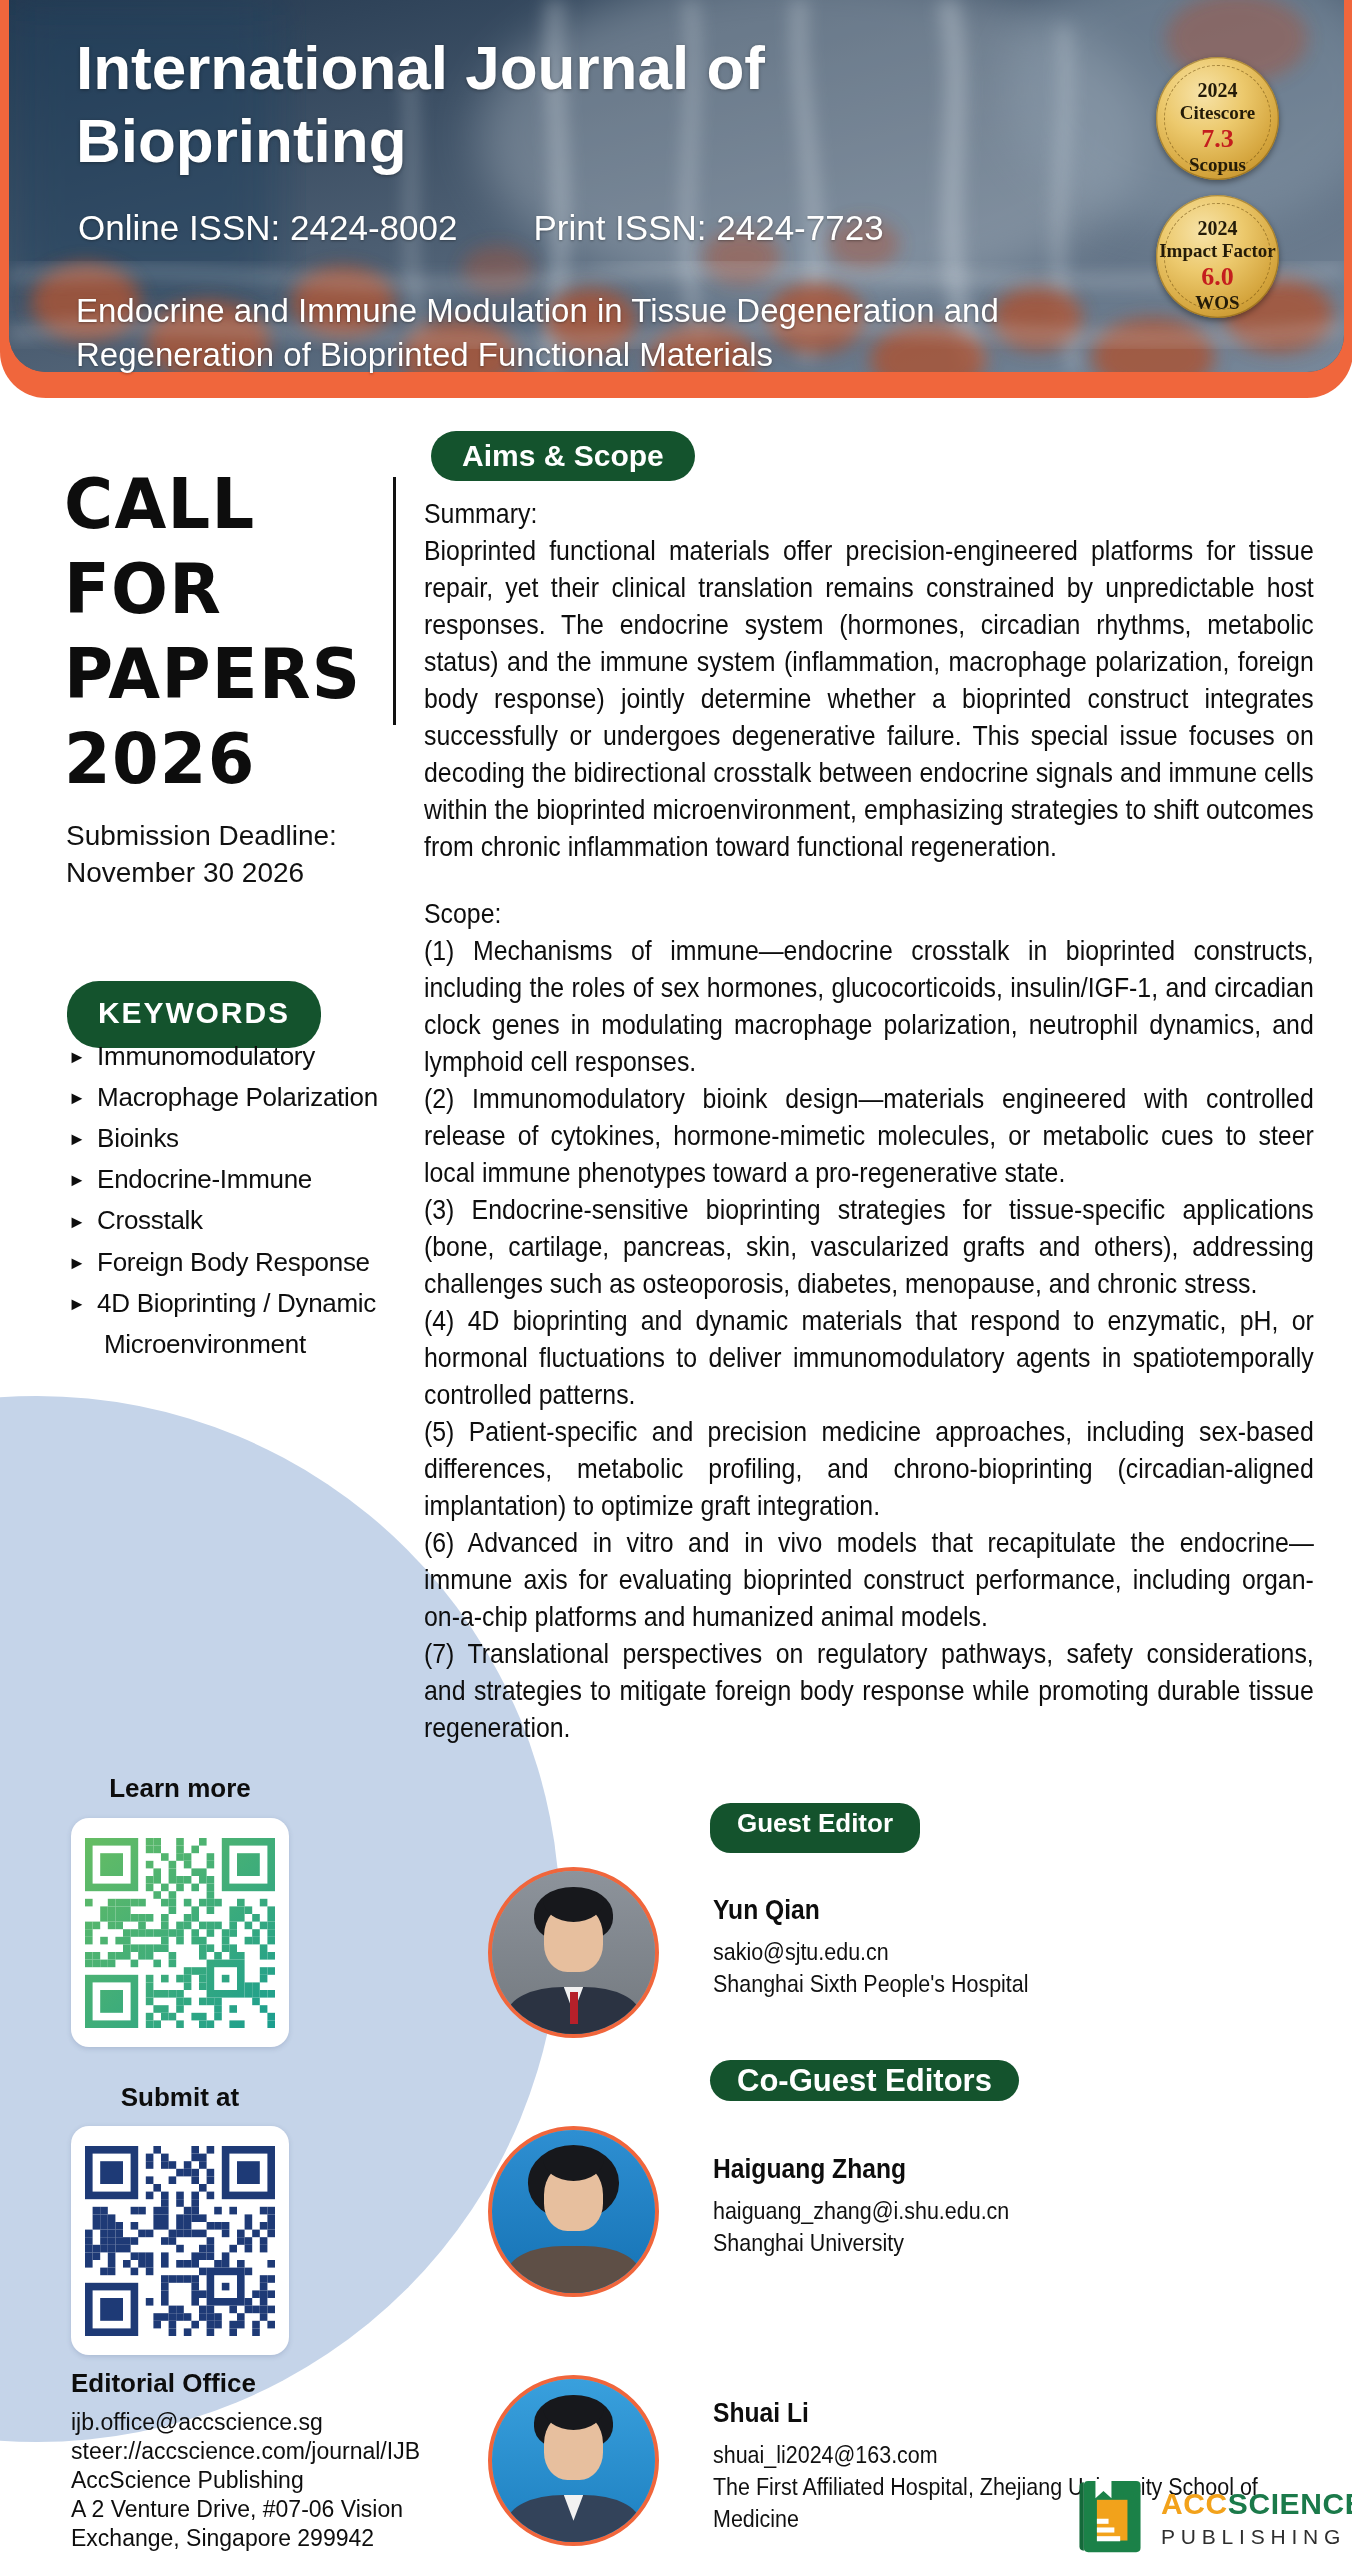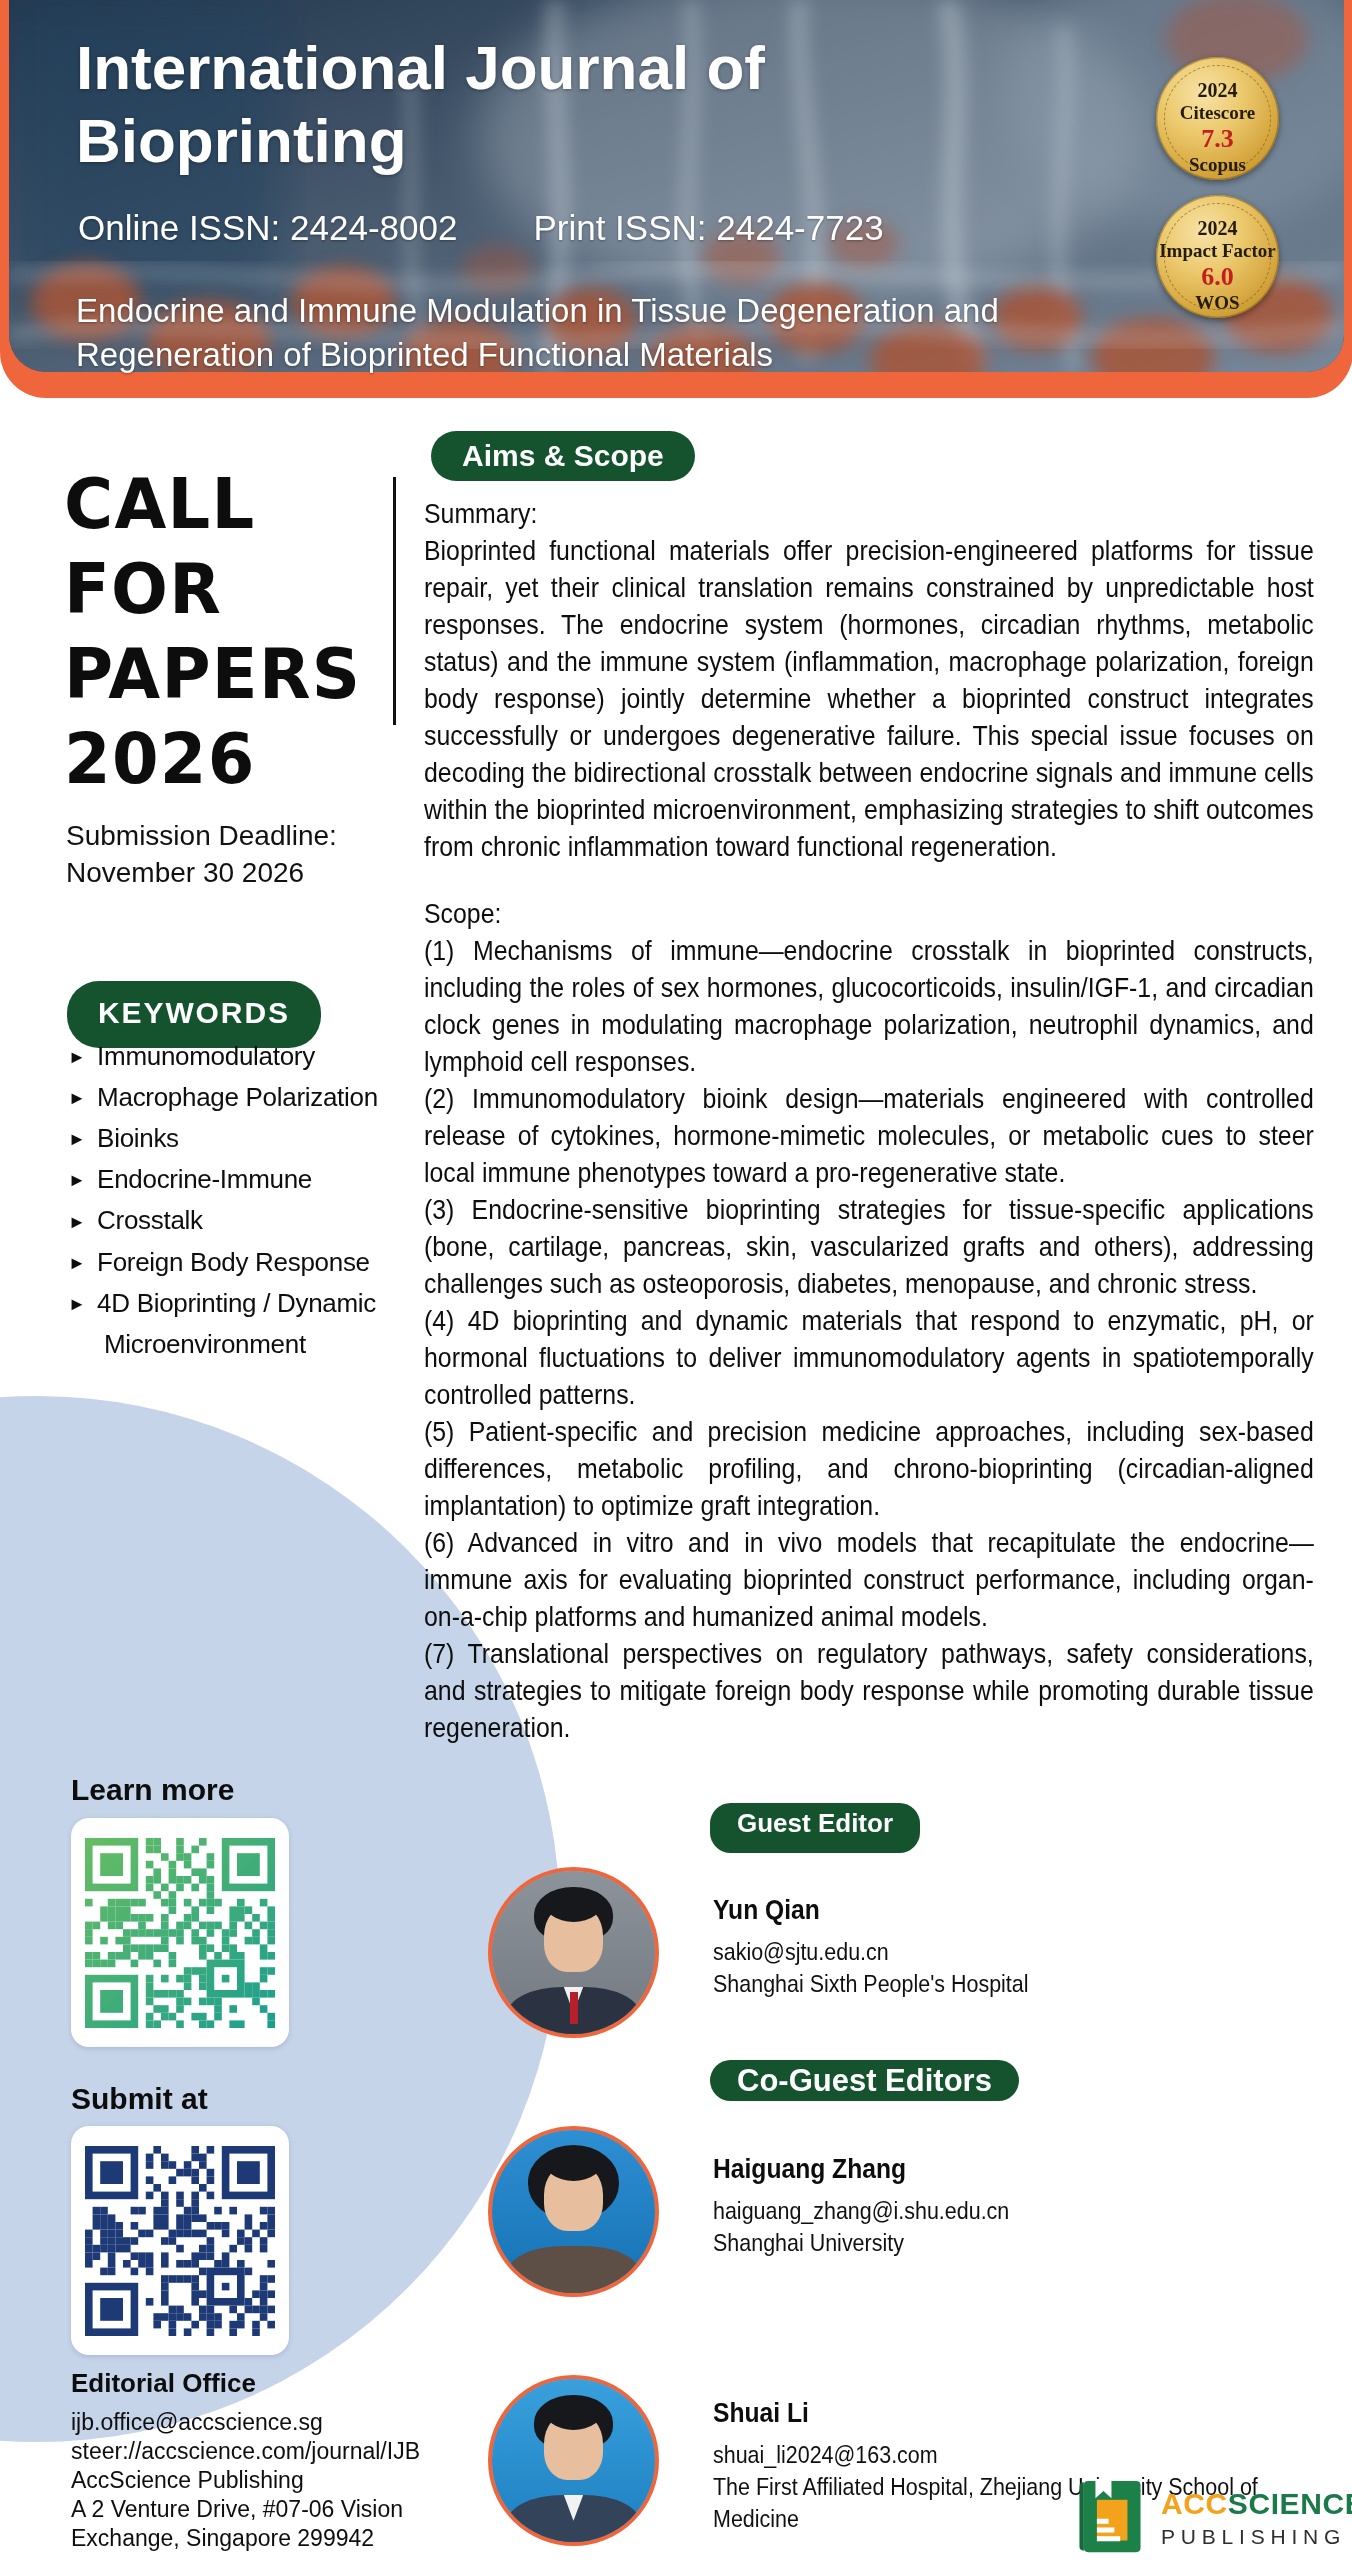--- a/index.html
+++ b/index.html
@@ -96,21 +96,21 @@
 
   
   .kw-list { position:absolute; left:68px; top:1036px; width:360px; z-index:1; }
   .kw-item {
     font-size:26px; line-height:40px; color:#0e0e0e;
     padding-left:36px; text-indent:-36px; letter-spacing:-0.3px;
   }
   .kw-bullet { font-size:18px; color:#0d0d0d; margin-right:11.6px; vertical-align:1.9px; }
 
   
-  .qr-label { position:absolute; width:218px; text-align:left; font-size:30px; font-weight:700; color:#0d0d0d; z-index:1; }
+  .qr-label { position:absolute; width:218px; text-align:center; font-size:26px; font-weight:700; color:#0d0d0d; z-index:1; }
   .learn-label  { left:71px; top:1773px; }
   .submit-label { left:71px; top:2082px; }
   .qr-card {
     position:absolute; width:218px; height:229px; background:#ffffff; border-radius:18px;
     z-index:1; box-shadow:0 1.3px 5.1px rgba(60,80,120,0.18);
     display:flex; align-items:center; justify-content:center;
   }
   .qr-green { left:71px; top:1818px; }
   .qr-blue  { left:71px; top:2126px; }
   .qr-card svg { width:190px; height:190px; }

